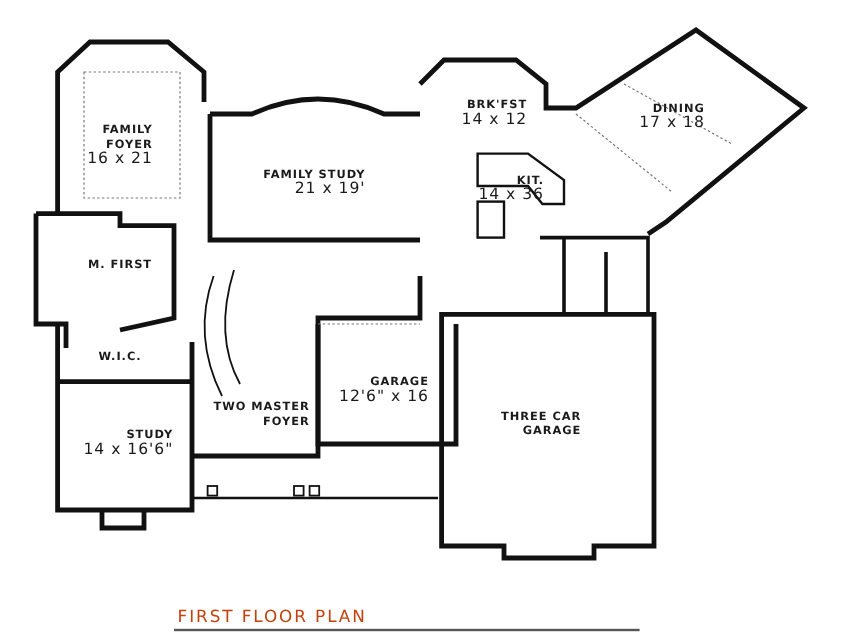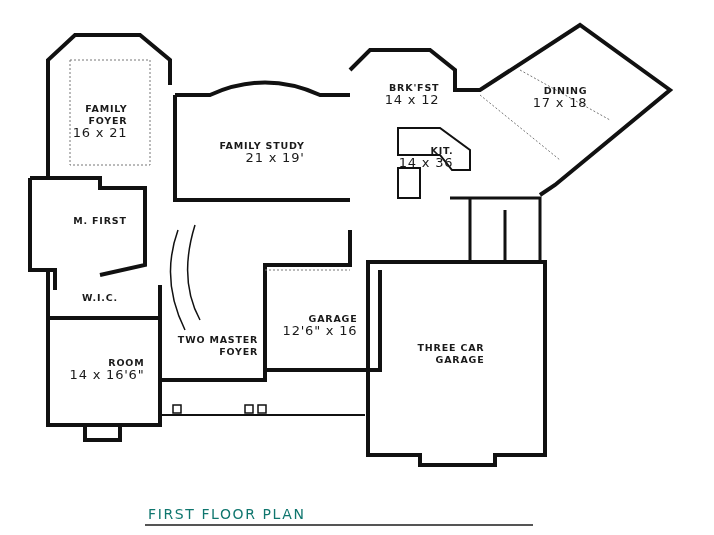--- a/index.html
+++ b/index.html
@@ -4,21 +4,21 @@
 <style>
   html, body { margin: 0; padding: 0; background: #ffffff; }
   body { width: 714px; height: 535px; position: relative; overflow: hidden;
          font-family: "DejaVu Sans", sans-serif; }
   #plan { position: absolute; left: 0; top: 0; }
   .lbl { position: absolute; font-family: "DejaVu Sans", sans-serif; font-size: 9.5px;
          letter-spacing: 0.8px; color: #1a1a1a; text-align: right; line-height: 12px;
          white-space: nowrap; transform: translateX(-50%); font-weight: bold; }
   .dim { font-weight: normal; font-size: 13px; }
   #title { position: absolute; left: 148px; top: 506px; font-size: 14px; letter-spacing: 1.6px;
-           color: #0f766e; font-family: "DejaVu Sans", sans-serif; }
+           color: #c2410c; font-family: "DejaVu Sans", sans-serif; }
   #title-line { position: absolute; left: 145px; top: 524px; width: 388px; height: 2px; background: #555; }
 </style>
 </head>
 <body>
 
 <svg id="plan" width="714" height="535" viewBox="0 0 714 535">
   <g fill="none" stroke="#111" stroke-width="4" stroke-linejoin="miter">
 
     <path d="M48,180 L48,60 L75,35 L140,35 L170,60 L170,85"></path>
 
@@ -86,21 +86,21 @@
 </div>
 <div class="lbl" style="left:320px;top:313px">
   <div>GARAGE</div>
   <div class="dim">12'6" x 16</div>
 </div>
 <div class="lbl" style="left:218px;top:334px">
   <div>TWO MASTER</div>
   <div>FOYER</div>
 </div>
 <div class="lbl" style="left:107px;top:357px">
-  <div>ROOM</div>
+  <div>STUDY</div>
   <div class="dim">14 x 16'6"</div>
 </div>
 <div class="lbl" style="left:451px;top:342px">
   <div>THREE CAR</div>
   <div>GARAGE</div>
 </div>
 
 <div id="title">FIRST FLOOR PLAN</div>
 <div id="title-line"></div>
 

